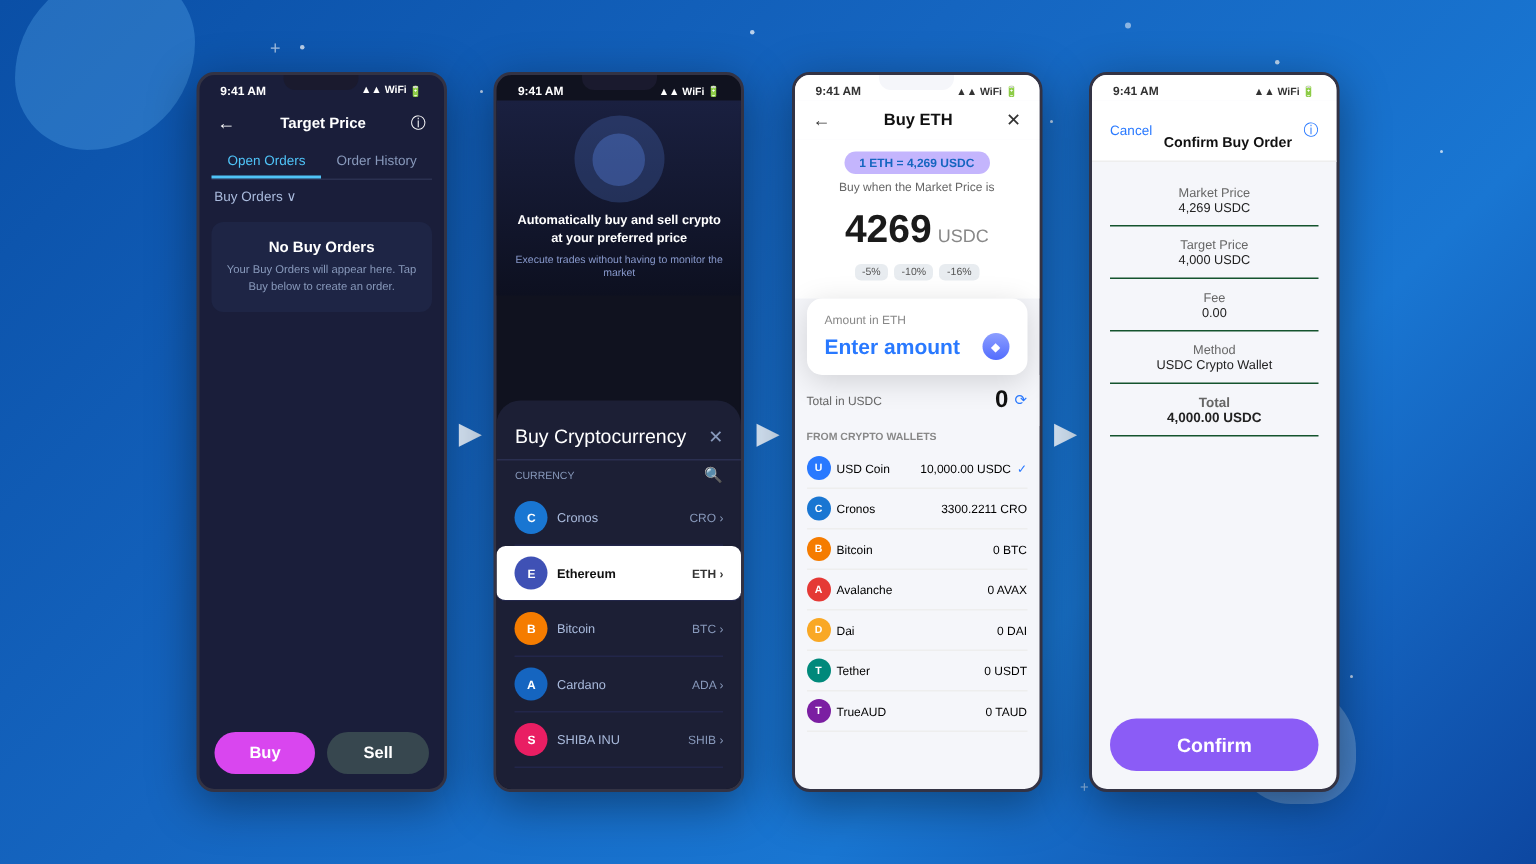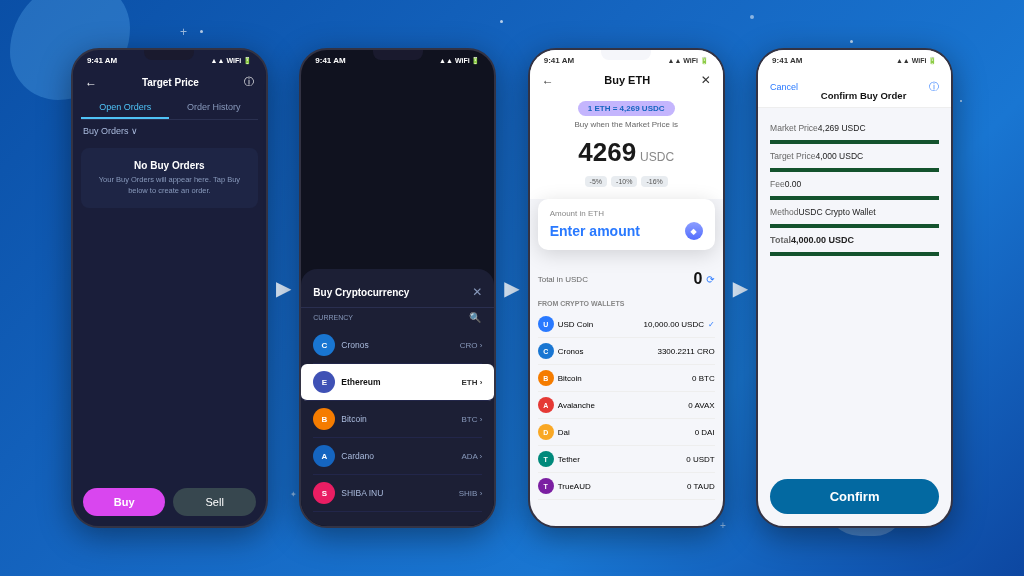--- a/index.html
+++ b/index.html
@@ -59,24 +59,24 @@
     
     .arrow {
       color: white;
       font-size: 20px;
       opacity: 0.8;
       flex-shrink: 0;
     }
 
     
     .phone {
-      width: 197px;
+      width: 167px;
       height: 480px;
       background: #1a1a2e;
-      border-radius: 28px;
+      border-radius: 12px;
       border: 2.5px solid #334;
       position: relative;
       overflow: hidden;
       flex-shrink: 0;
       box-shadow: 0 8px 32px rgba(0,0,0,0.4);
     }
 
     .phone-status-bar {
       display: flex;
       justify-content: space-between;
@@ -160,21 +160,21 @@
       font-weight: 600;
     }
     .btn-sell {
       flex: 1;
       background: #37474f;
       color: white;
       border: none;
       border-radius: 20px;
       padding: 8px;
       font-size: 11px;
-      font-weight: 400;
+      font-weight: 700;
     }
 
     
     .phone-2 { background: #10121f; }
 
     .phone-2-bg {
       width: 100%;
       height: 130px;
       background: linear-gradient(180deg, #1a2040 0%, #0d1020 100%);
       display: flex;
@@ -364,36 +364,37 @@
       background: white;
       border-bottom: 1px solid #eee;
     }
 
     .order-details {
       padding: 8px 12px;
     }
 
     .order-row {
       display: flex;
-      justify-content: flex-start;
+      justify-content: space-between;
       align-items: center;
       padding: 7px 0;
-      border-bottom: 4px solid #14532d;
+      border-bottom: 1px solid #14532d;
       font-size: 8.5px;
+      flex-direction: column;
     }
 
     .order-row-label { color: #666; }
     .order-row-value { color: #222; font-weight: 500; }
     .order-row-total { font-weight: 700; font-size: 9px; }
 
     .confirm-btn {
       position: absolute;
       bottom: 12px;
       left: 12px; right: 12px;
-      background: #0369a1;
+      background: #8b5cf6;
       color: white;
       border: none;
       border-radius: 22px;
       padding: 10px;
       font-size: 13px;
       font-weight: 600;
       text-align: center;
     }
 
     .status-icons {
@@ -469,24 +470,32 @@
 
   <div class="phone phone-2">
     <div class="phone-notch"></div>
     <div class="phone-status-bar">
       <span>9:41 AM</span>
       <div class="status-icons">
         <span>▲▲ WiFi 🔋</span>
       </div>
     </div>
 
+    <div class="phone-2-bg">
+
+      <div style="width:60px;height:60px;border-radius:50%;background:rgba(100,150,255,0.2);margin-bottom:6px;display:flex;align-items:center;justify-content:center;">
+        <div style="width:35px;height:35px;border-radius:50%;background:rgba(100,150,255,0.3);"></div>
+      </div>
+      <div style="color:white;font-size:8.5px;font-weight:600;text-align:center;line-height:1.4;">Automatically buy and sell crypto at your preferred price</div>
+      <div style="color:#8899cc;font-size:7px;text-align:center;margin-top:4px;line-height:1.3;">Execute trades without having to monitor the market</div>
+    </div>
 
     <div class="bottom-sheet">
       <div class="sheet-header">
-        <span style="color:white;font-size:10px;font-weight:700;">Buy Cryptocurrency</span>
+        <span style="color:white;font-size:13px;font-weight:400;">Buy Cryptocurrency</span>
         <span style="color:#8899bb;font-size:12px;">✕</span>
       </div>
 
       <div class="currency-section">
         <div style="display:flex;justify-content:space-between;align-items:center;margin-bottom:4px;">
           <span style="color:#8899bb;font-size:7px;">CURRENCY</span>
           <span style="color:#8899bb;font-size:10px;">🔍</span>
         </div>
 
         <div class="currency-item">
@@ -565,21 +574,21 @@
 
     <div class="amount-popup">
       <div class="amount-label">Amount in ETH</div>
       <div class="amount-input-row">
         <span class="amount-placeholder">Enter amount</span>
         <div class="eth-icon-small">◆</div>
       </div>
     </div>
 
     <div class="total-usdc-section">
-      <div style="display:flex;justify-content:space-between;align-items:center;padding:4px 0;margin-top:12px;">
+      <div style="display:flex;justify-content:space-between;align-items:center;padding:4px 0;">
         <span style="font-size:8px;color:#666;">Total in USDC</span>
         <div style="display:flex;align-items:center;gap:4px;">
           <span style="font-size:16px;font-weight:700;color:#111;">0</span>
           <span style="color:#2979ff;font-size:10px;">⟳</span>
         </div>
       </div>
     </div>
 
     <div style="padding:4px 8px;font-size:7px;color:#888;font-weight:600;">FROM CRYPTO WALLETS</div>
 

